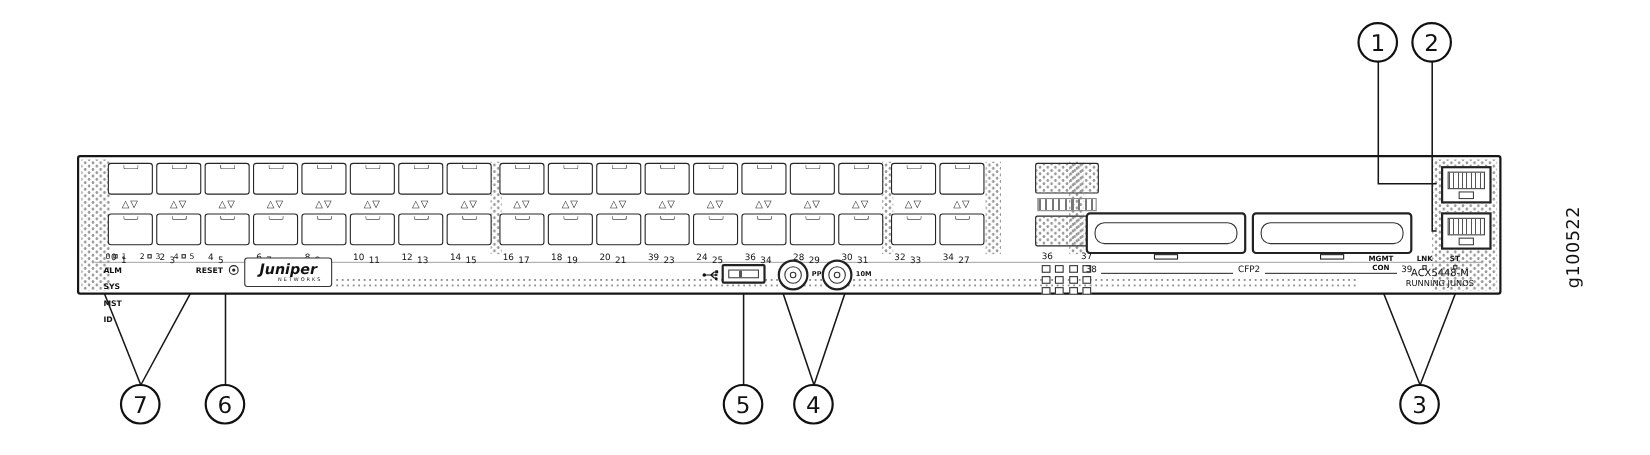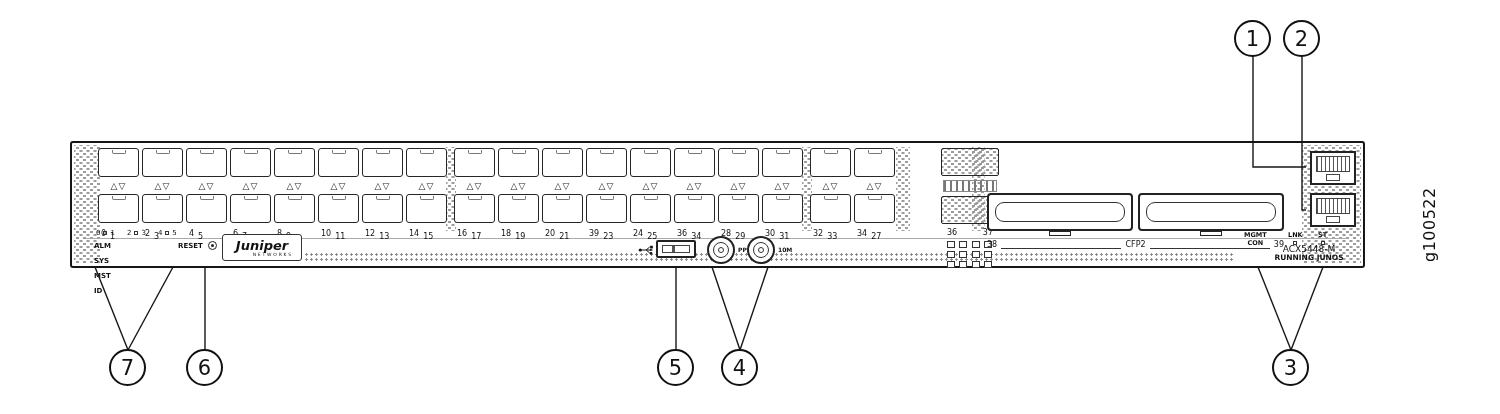--- a/index.html
+++ b/index.html
@@ -65,21 +65,21 @@
   .rj45 .rj-in{position:absolute;left:4px;right:4px;top:3px;height:16px;border:1px solid #444;
         background:repeating-linear-gradient(90deg,#555 0 1px,transparent 1px 4px);}
   .rj45 .rj-tab{position:absolute;left:50%;transform:translateX(-50%);bottom:2px;width:14px;height:7px;border:1px solid #444;}
   .rj45.rtop{top:8px;} .rj45.rbot{top:50px;}
 
   .mlab{position:absolute;z-index:2;font-size:6.5px;font-weight:bold;text-align:center;line-height:1.2;}
   .ledsq{width:4px;height:4px;border:1px solid #333;display:inline-block;}
   .mlab .ledsq{display:block;margin:1px auto 0;}
   .model{position:absolute;left:1185px;top:101px;width:104px;text-align:center;z-index:2;line-height:1.15;}
   .model .m-name{font-size:9px;font-weight:normal;display:block;}
-  .model .m-os{font-size:7.5px;font-weight:bold;display:block;}
+  .model .m-os{font-size:7.5px;font-weight:normal;display:block;}
 
   
   .status-block{position:absolute;left:22px;top:86px;width:150px;height:34px;z-index:2;}
   .digits-row{position:absolute;left:2px;top:0;display:flex;align-items:center;gap:3px;font-size:7px;}
   .digits-row .gap{width:6px;}
   .labels-row{position:absolute;left:0;top:13px;display:flex;gap:7px;font-size:7px;font-weight:bold;flex-direction:column;}
   .reset-wrap{position:absolute;left:84px;top:12px;display:flex;align-items:center;gap:5px;}
   .reset-label{font-size:7px;font-weight:bold;}
   .reset-btn{width:9px;height:9px;border:1.5px solid #222;border-radius:50%;position:relative;}
   .reset-btn::after{content:"";position:absolute;left:50%;top:50%;width:3px;height:3px;margin:-1.5px 0 0 -1.5px;

